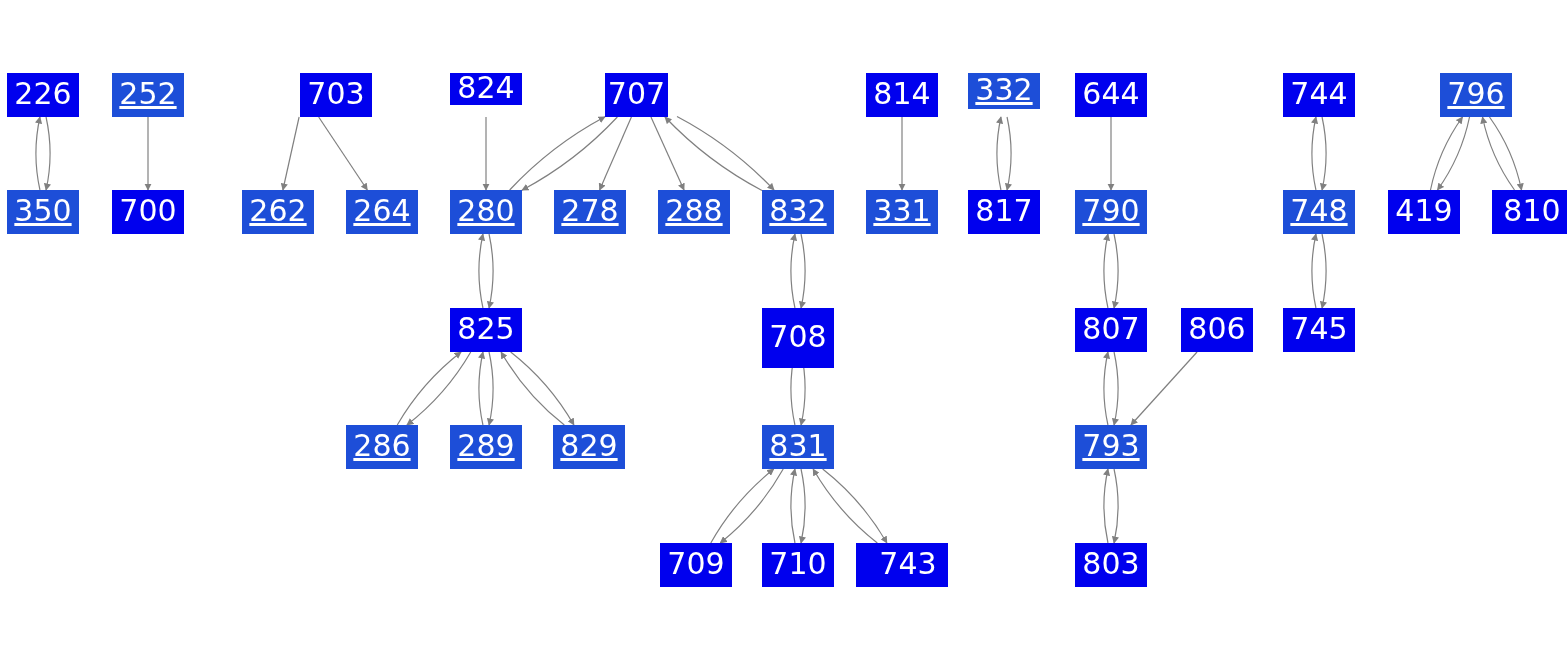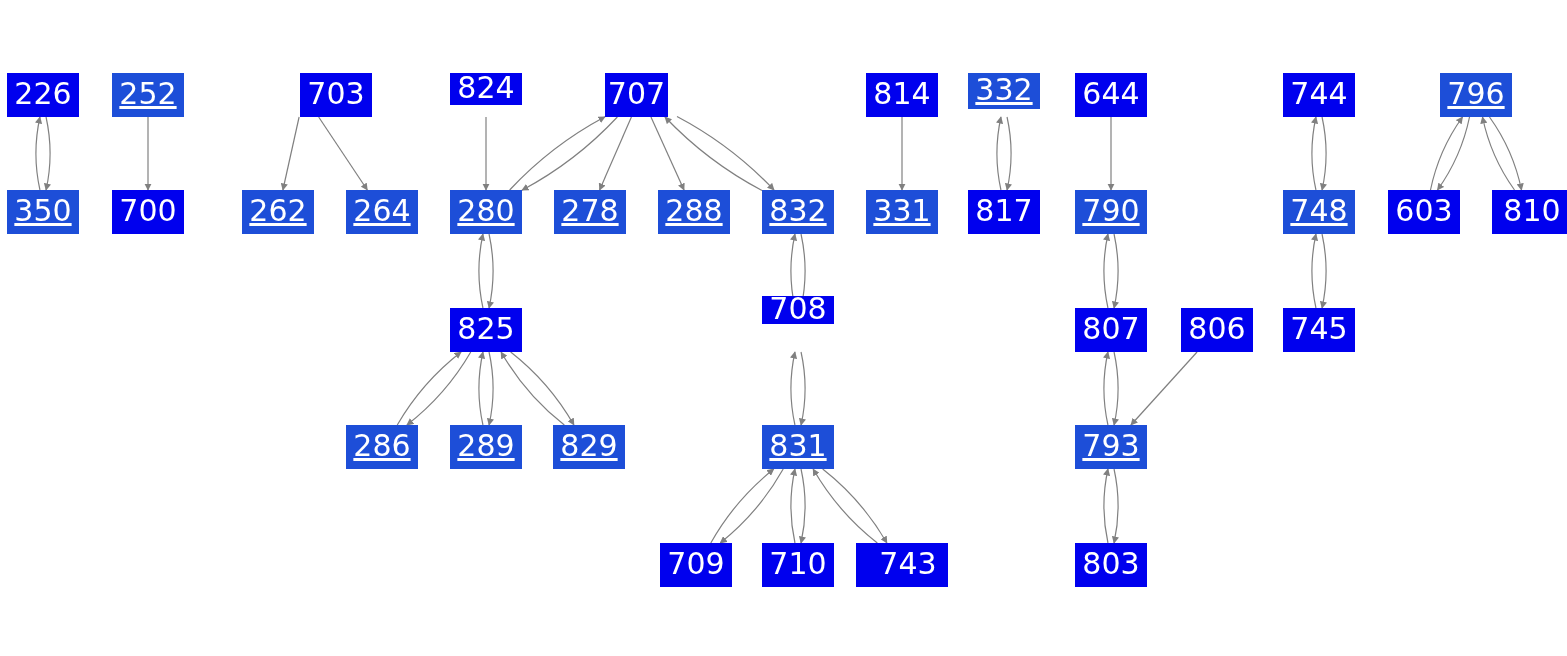--- a/index.html
+++ b/index.html
@@ -162,29 +162,29 @@
       <div class="graph-node blue" style="left: 968px; top: 190px; width: 72px; height: 44px;">
         <span>817</span>
       </div>
       <div class="graph-node red" style="left: 1075px; top: 190px; width: 72px; height: 44px;">
         <span>790</span>
       </div>
       <div class="graph-node red" style="left: 1283px; top: 190px; width: 72px; height: 44px;">
         <span>748</span>
       </div>
       <div class="graph-node blue" style="left: 1388px; top: 190px; width: 72px; height: 44px;">
-        <span>603</span>
+        <span>419</span>
       </div>
       <div class="graph-node blue" style="left: 1492px; top: 190px; width: 80px; height: 44px;">
         <span>810</span>
       </div>
       <div class="graph-node blue" style="left: 450px; top: 308px; width: 72px; height: 44px;">
         <span>825</span>
       </div>
-      <div class="graph-node blue" style="left: 762px; top: 296px; width: 72px; height: 28px;">
+      <div class="graph-node blue" style="left: 762px; top: 308px; width: 72px; height: 60px;">
         <span>708</span>
       </div>
       <div class="graph-node blue" style="left: 1075px; top: 308px; width: 72px; height: 44px;">
         <span>807</span>
       </div>
       <div class="graph-node blue" style="left: 1181px; top: 308px; width: 72px; height: 44px;">
         <span>806</span>
       </div>
       <div class="graph-node blue" style="left: 1283px; top: 308px; width: 72px; height: 44px;">
         <span>745</span>

